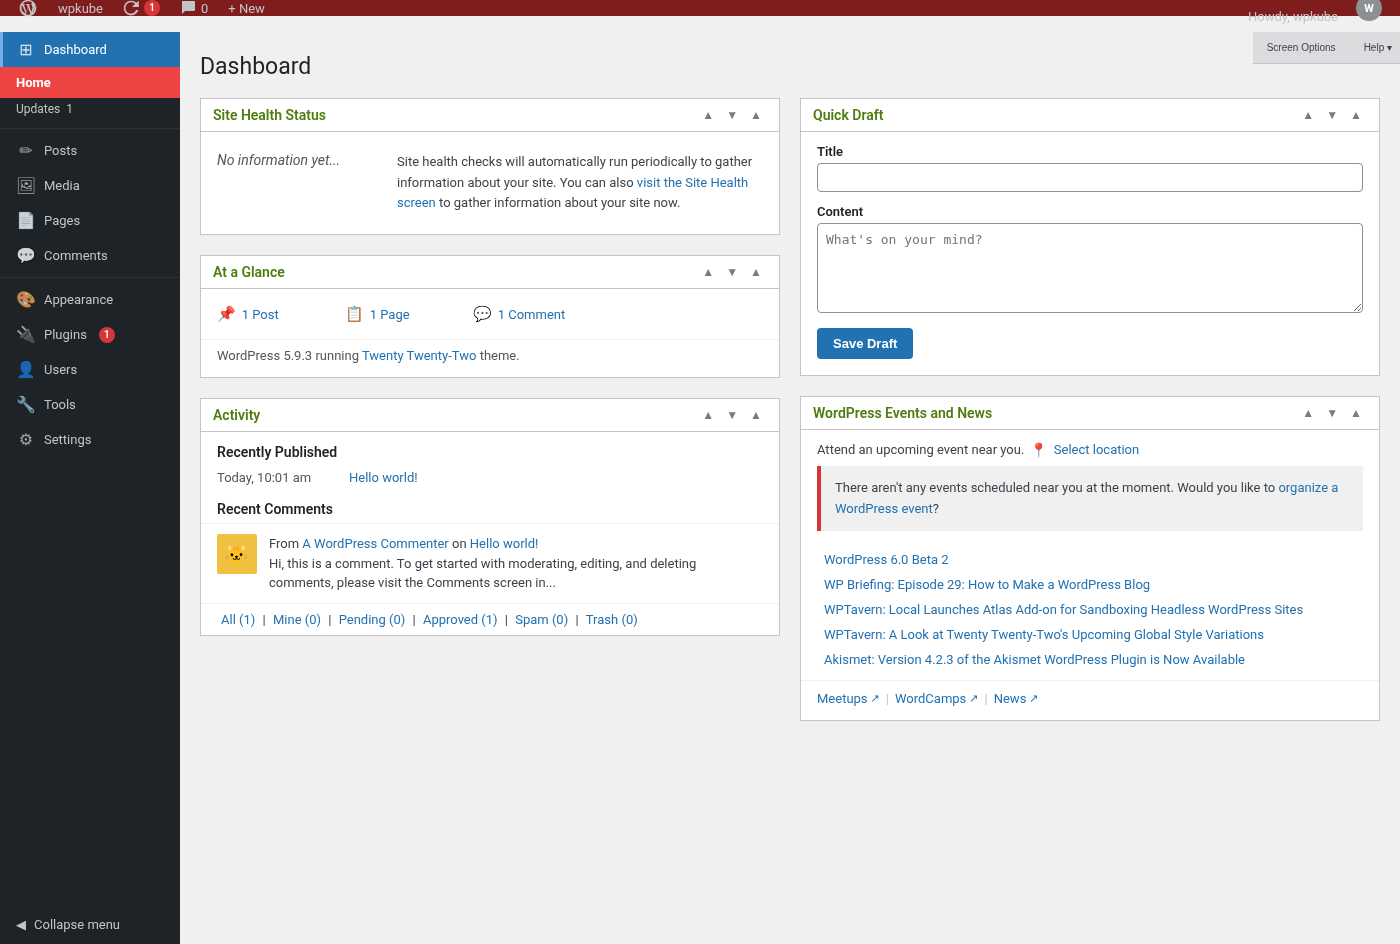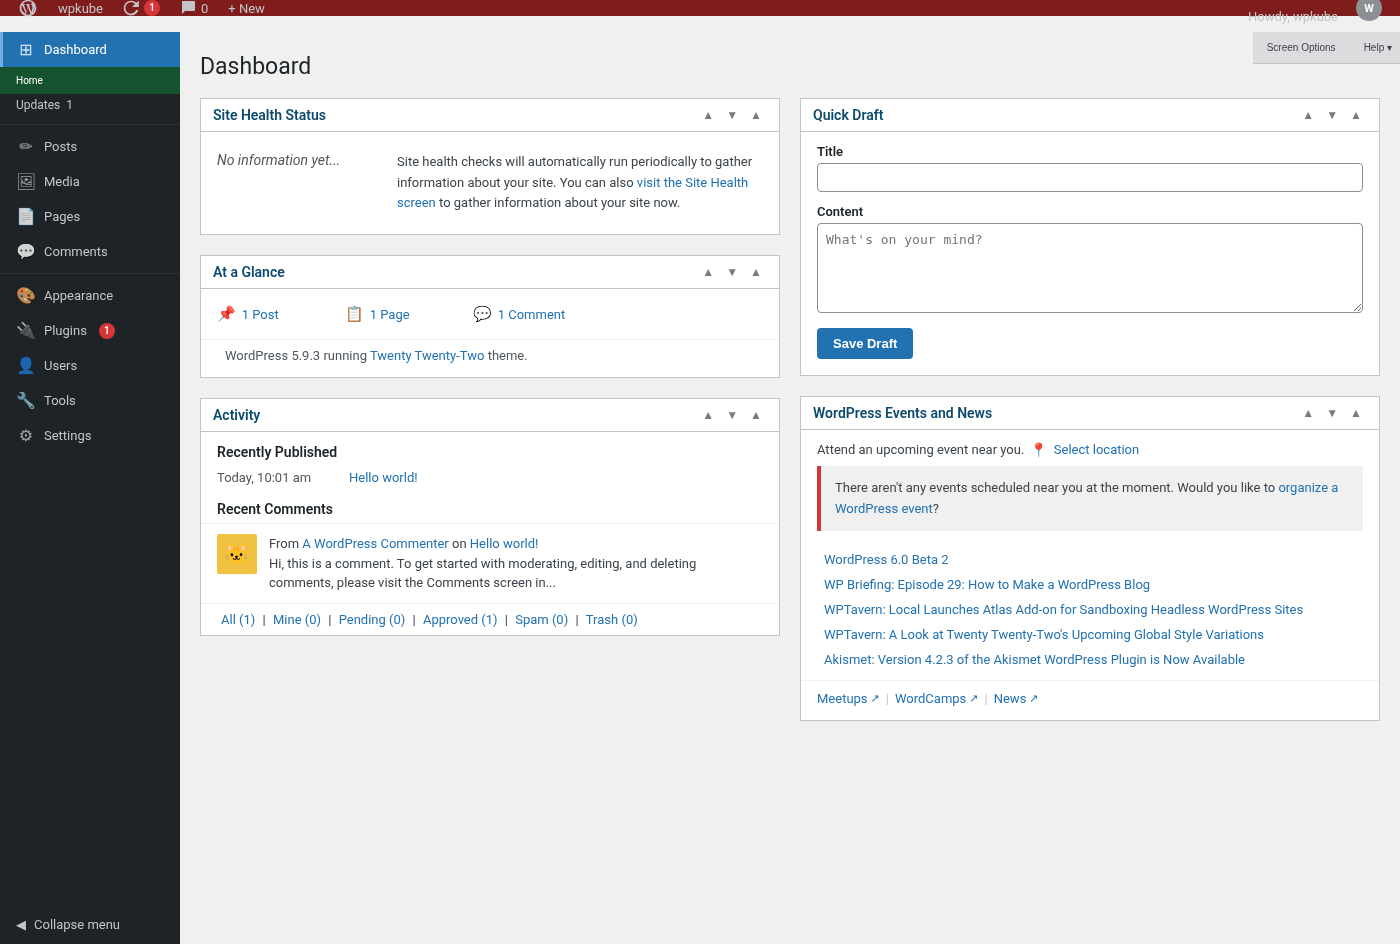--- a/index.html
+++ b/index.html
@@ -96,21 +96,21 @@
       color: #fff;
       border-radius: 9px;
       padding: 0 5px;
       font-size: 10px;
       font-weight: 600;
       min-width: 16px;
       text-align: center;
       line-height: 16px;
       margin-left: 4px;
     }
-    .sidebar-home { background: #14532d; color: #fff; padding: 8px 16px; font-size: 10px; font-weight: 400; }
+    .sidebar-home { background: #ef4444; color: #fff; padding: 8px 16px; font-size: 13px; font-weight: 700; }
     .sidebar-updates { padding: 4px 16px 8px; color: #c3c4c7; font-size: 12px; display: flex; align-items: center; gap: 6px; cursor: pointer; }
     .sidebar-divider { height: 1px; background: #2c3338; margin: 4px 0; }
 
     
     #main {
       flex: 1;
       padding: 20px 20px 20px 20px;
       background: #f0f0f1;
     }
 
@@ -162,21 +162,21 @@
       display: flex;
       align-items: center;
       justify-content: space-between;
       padding: 8px 12px;
       border-bottom: 1px solid #c3c4c7;
       background: #fff;
     }
     .panel-title {
       font-size: 14px;
       font-weight: 600;
-      color: #0c4a6e;
+      color: #4d7c0f;
     }
     .panel-controls {
       display: flex;
       gap: 2px;
     }
     .panel-control-btn {
       background: none;
       border: none;
       cursor: pointer;
       color: #787c82;
@@ -212,21 +212,21 @@
       display: flex;
       align-items: center;
       gap: 6px;
       min-width: 120px;
       padding: 4px 0;
       font-size: 13px;
     }
     .glance-stat a { color: #2271b1; text-decoration: none; display: flex; align-items: center; gap: 6px; }
     .glance-icon { color: #2271b1; font-size: 15px; }
     .glance-wp-info {
-      padding: 8px 24px 14px;
+      padding: 8px 16px 14px;
       font-size: 13px;
       color: #50575e;
       border-top: 1px solid #f0f0f1;
     }
     .glance-wp-info a { color: #2271b1; text-decoration: none; }
 
     
     .activity-section-title {
       font-size: 14px;
       font-weight: 600;

